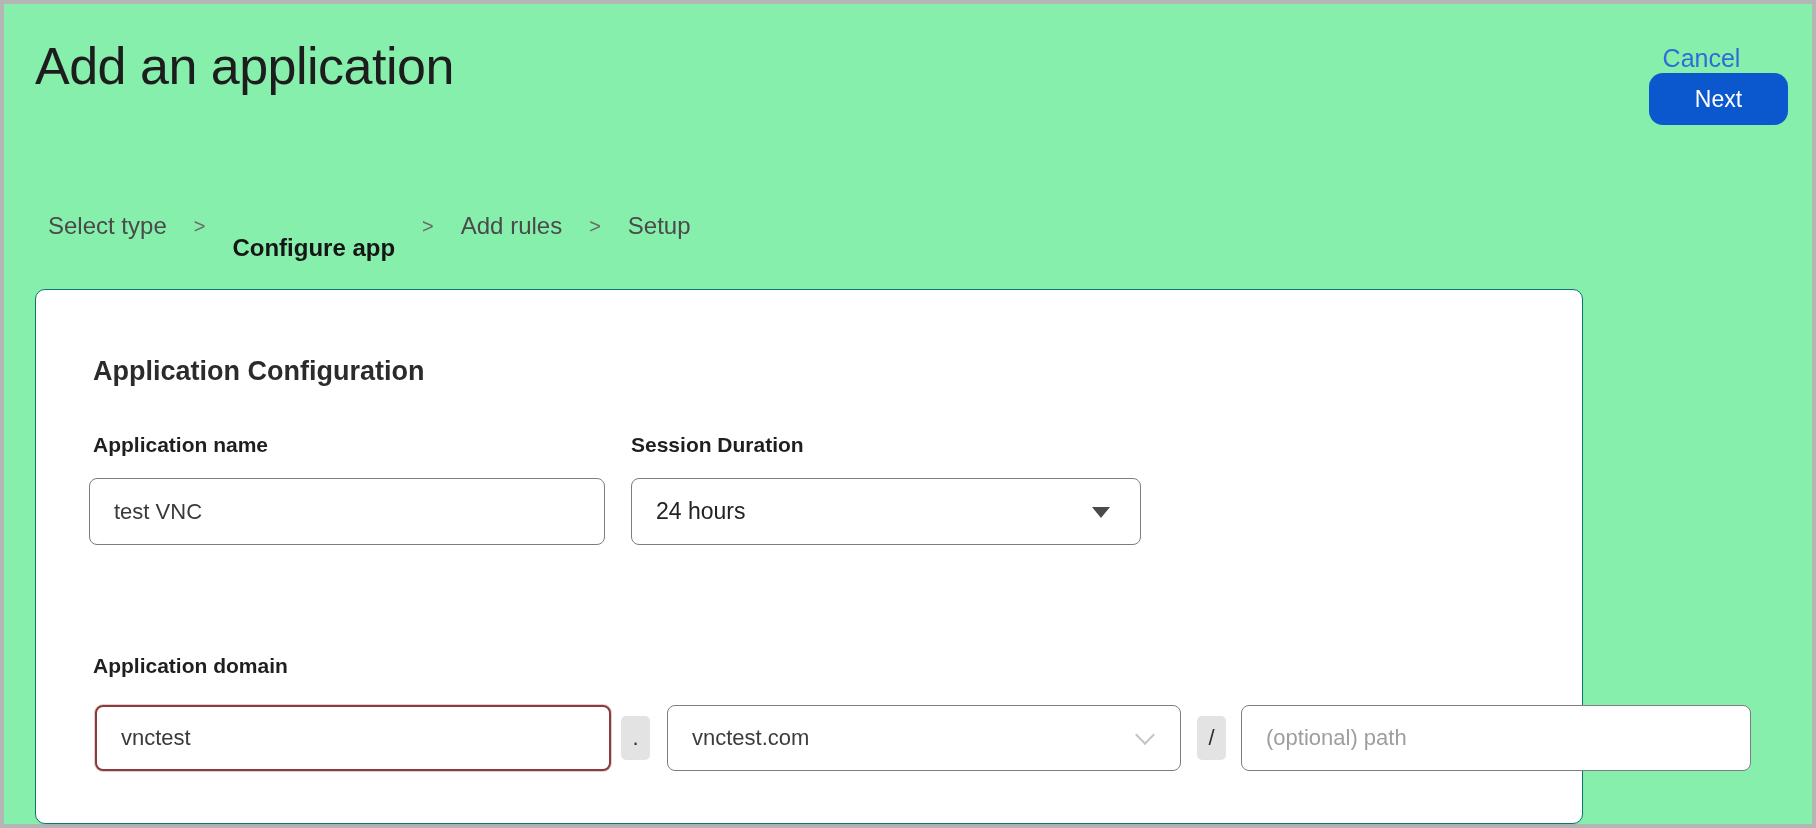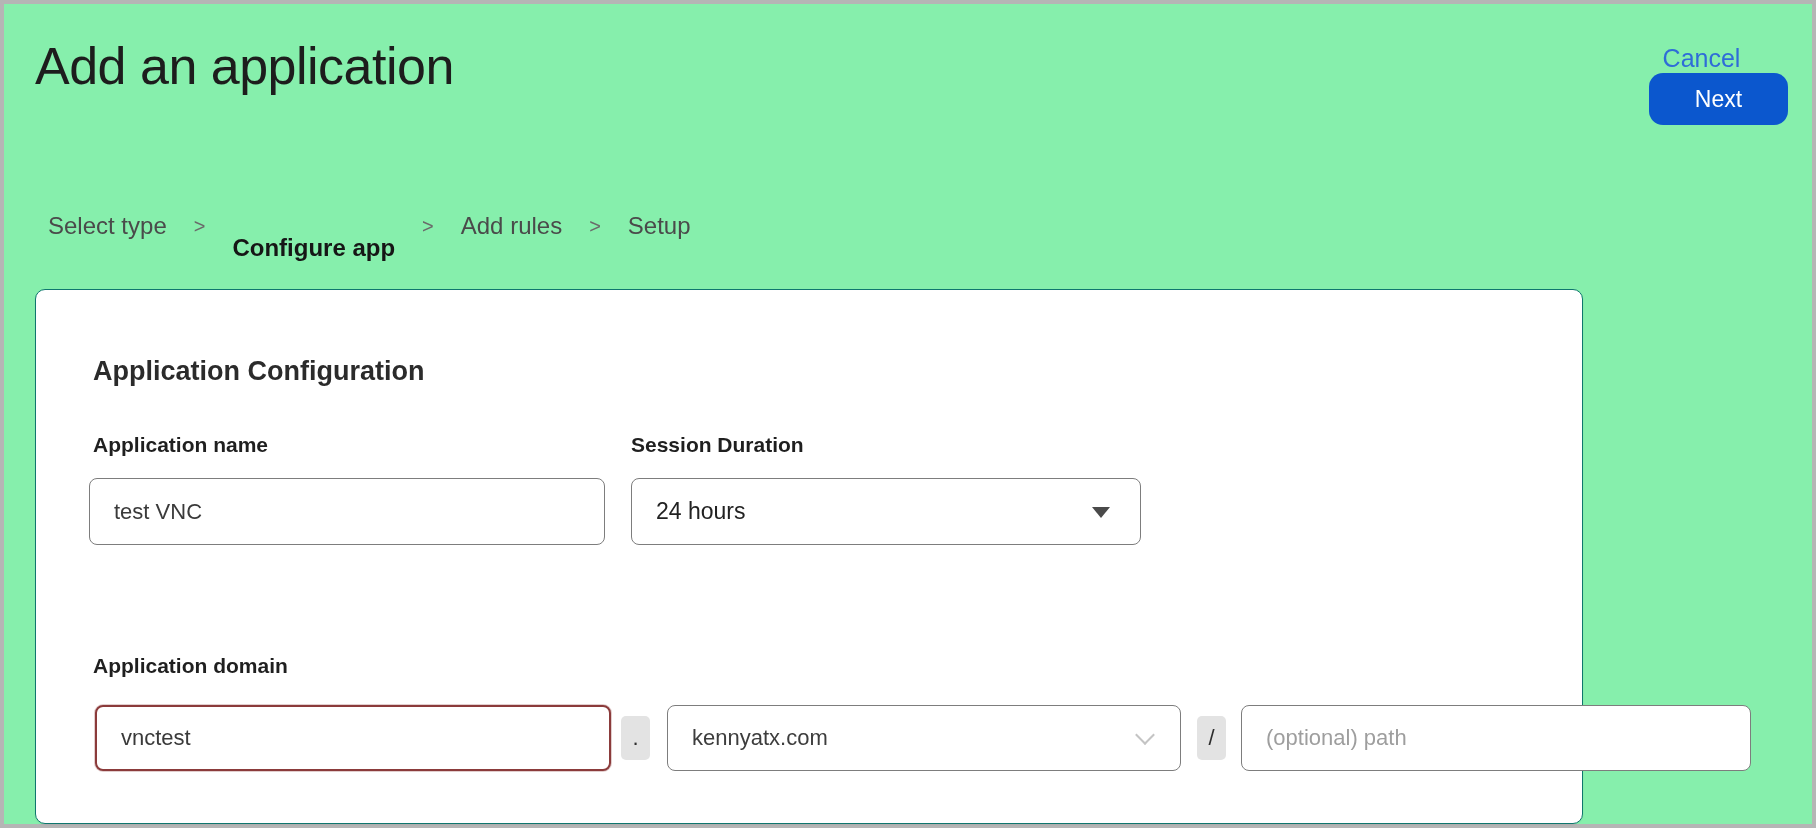--- a/index.html
+++ b/index.html
@@ -213,21 +213,21 @@
       <span class="caret-down"></span>
     </div>
 
     <label class="field-label lbl-app-domain">Application domain</label>
 
     <input class="text-input inp-subdomain" type="text" value="vnctest" style="">
 
     <span class="sep-chip chip-dot">.</span>
 
     <div class="select-box sel-domain">
-      <span>kennyatx.com</span>
+      <span>vnctest.com</span>
       <span class="chevron-down"></span>
     </div>
 
     <span class="sep-chip chip-slash">/</span>
 
     <input class="text-input inp-path" type="text" placeholder="(optional) path" style="">
 
   </section>
 
 </div>

